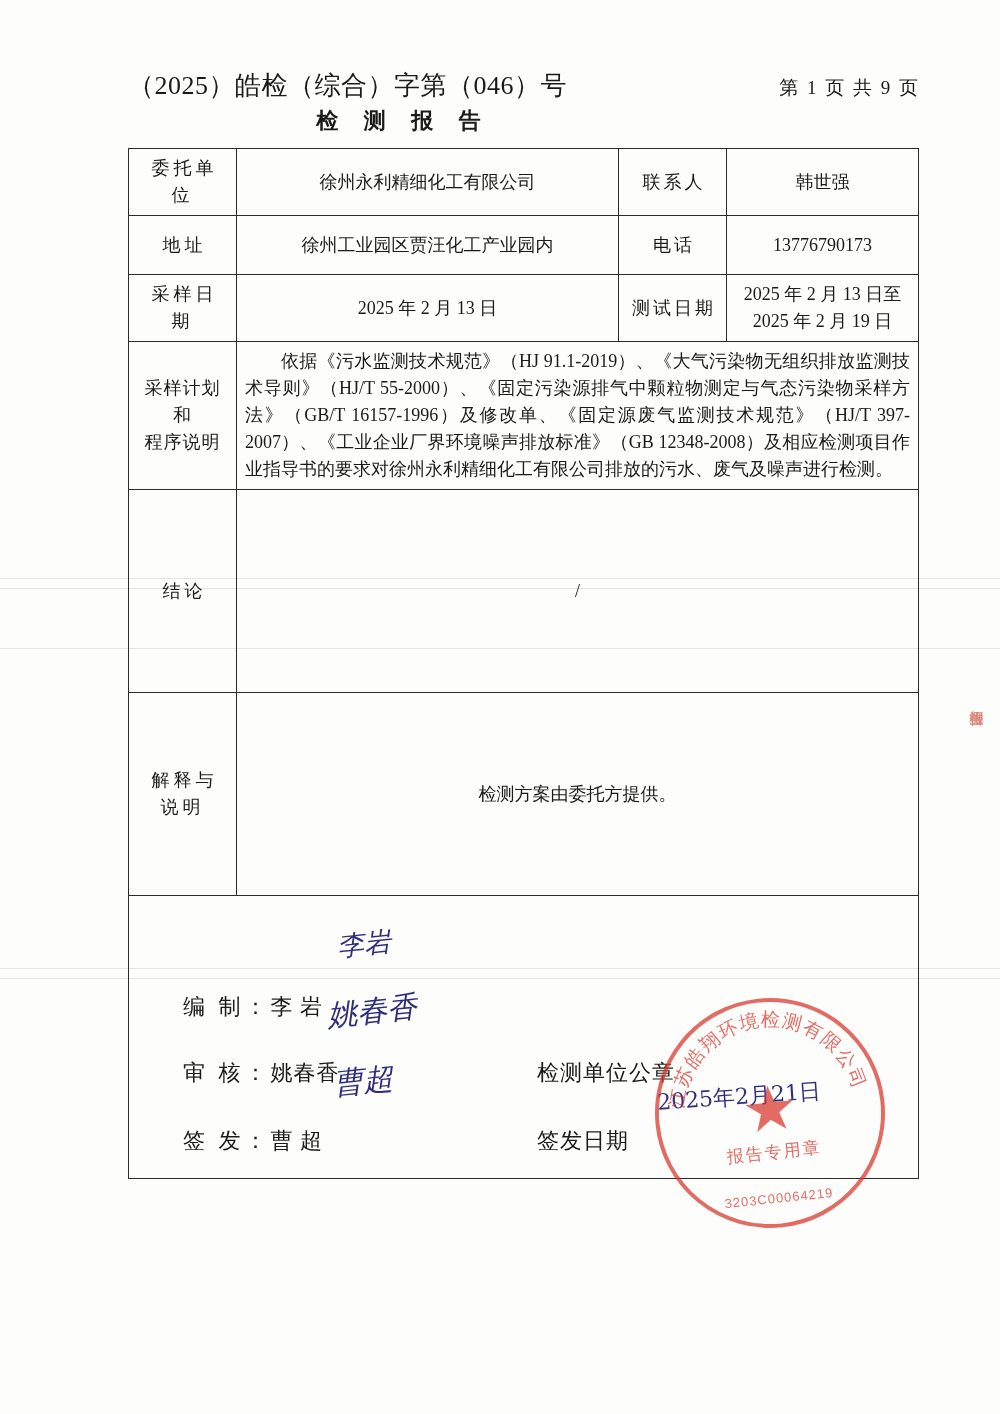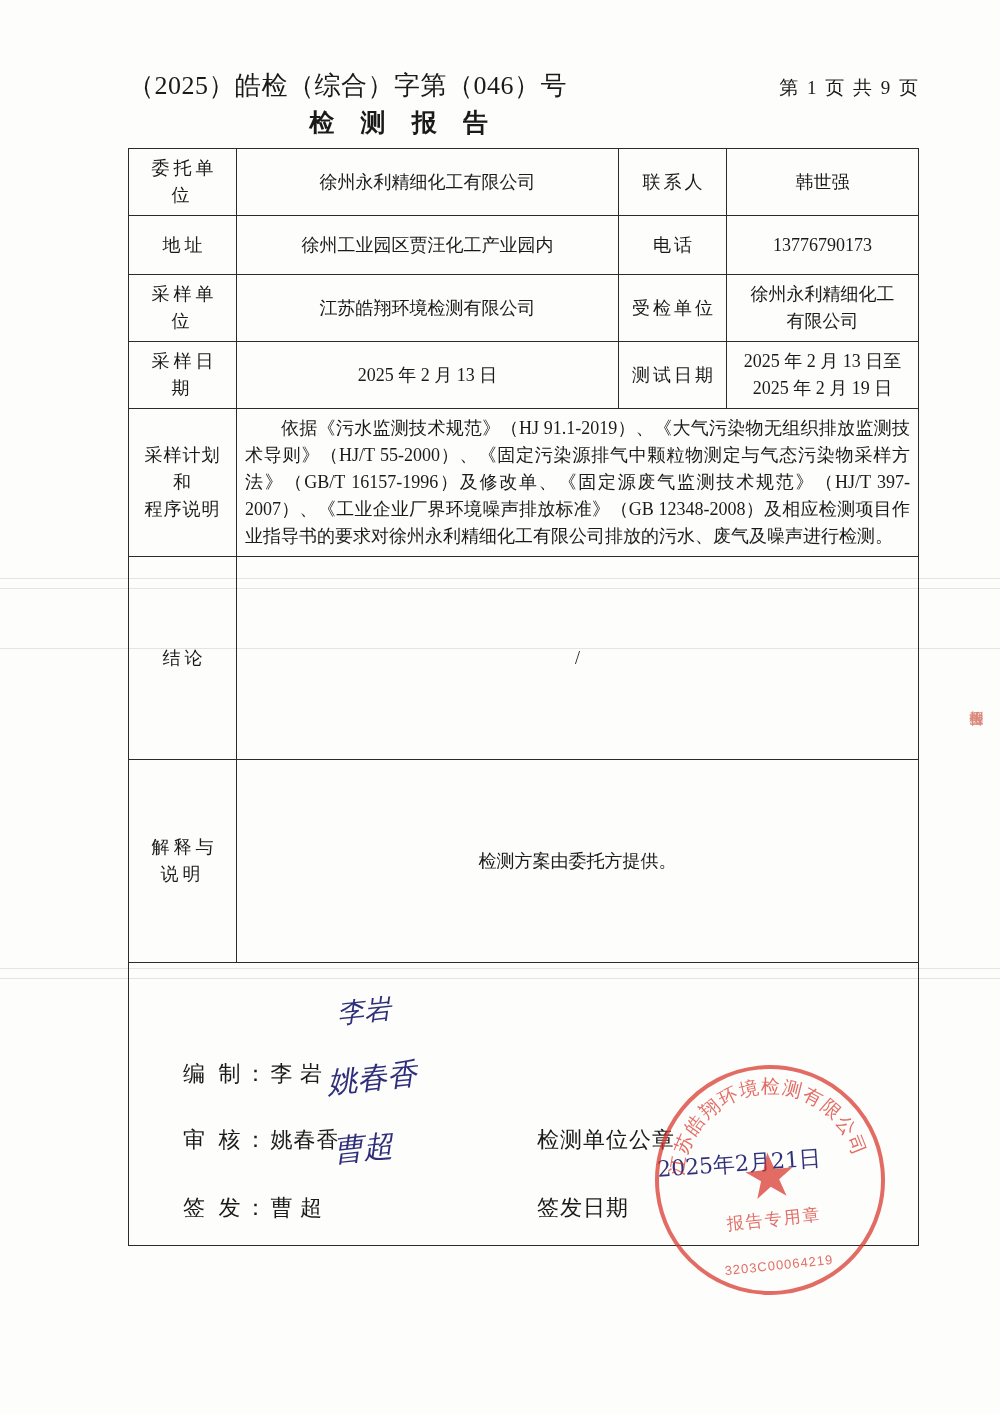--- a/index.html
+++ b/index.html
@@ -50,21 +50,21 @@
   .page-no {
     font-size: 19px;
     letter-spacing: 2px;
   }
   .doc-title {
     position: absolute;
     top: 106px;
     left: 0;
     width: 797px;
     text-align: center;
-    font-size: 25px;
+    font-size: 22px;
     font-weight: bold;
     letter-spacing: 10px;
     text-indent: 10px;
   }
 
   table.report {
     position: absolute;
     top: 148px;
     left: 128px;
     width: 790px;
@@ -280,27 +280,20 @@
         <td class="label">委托单位</td>
         <td class="value">徐州永利精细化工有限公司</td>
         <td class="label2">联系人</td>
         <td class="value">韩世强</td>
       </tr>
       <tr class="row-h">
         <td class="label">地址</td>
         <td class="value">徐州工业园区贾汪化工产业园内</td>
         <td class="label2">电话</td>
         <td class="value">13776790173</td>
-      </tr>
-      <tr class="row-h">
-        <td class="label">采样单位</td>
-        <td class="value">江苏皓翔环境检测有限公司</td>
-        <td class="label2">受检单位</td>
-        <td class="value multi" style="white-space:pre-line">徐州永利精细化工
-有限公司</td>
       </tr>
       <tr class="row-h">
         <td class="label">采样日期</td>
         <td class="value">2025 年 2 月 13 日</td>
         <td class="label2">测试日期</td>
         <td class="value multi" style="white-space:pre-line">2025 年 2 月 13 日至
 2025 年 2 月 19 日</td>
       </tr>
       <tr>
         <td class="para-label" style="white-space:pre-line">采样计划和

